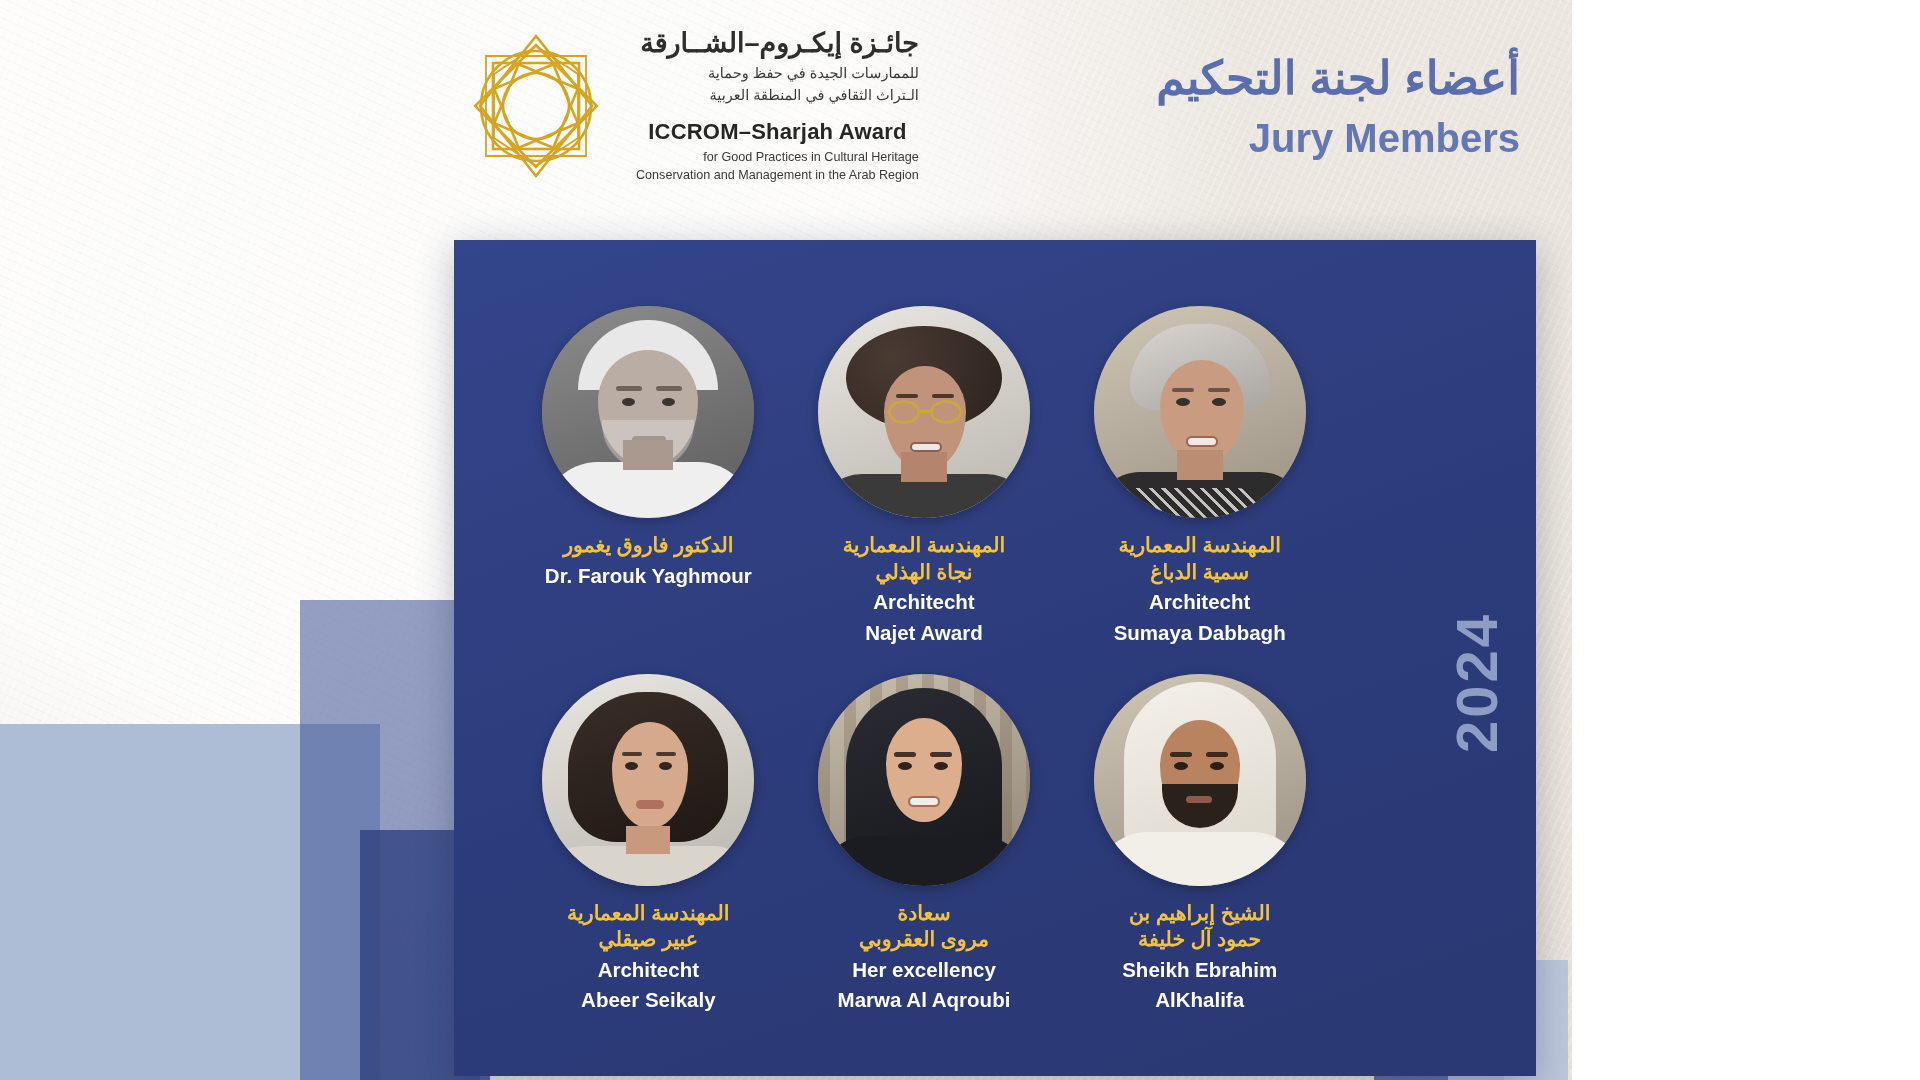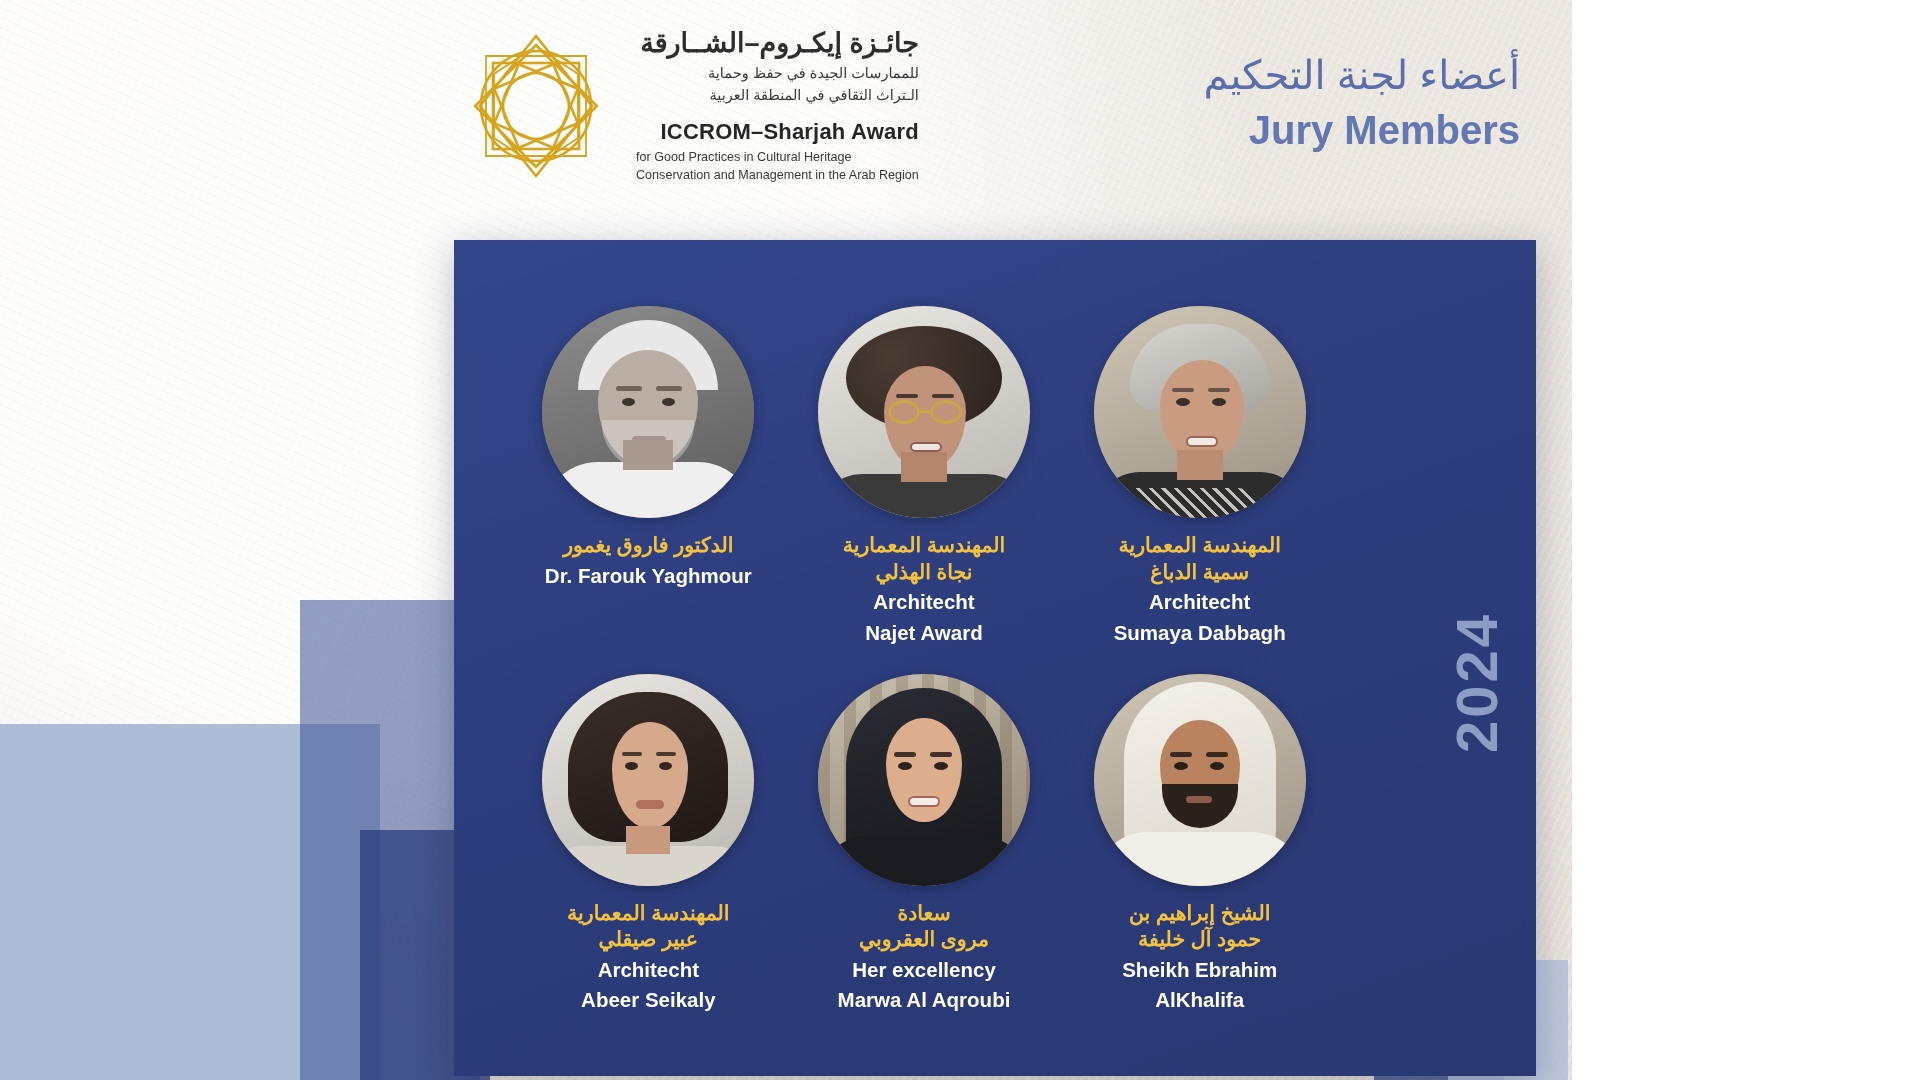--- a/index.html
+++ b/index.html
@@ -125,38 +125,38 @@
     color: #2f2f2f;
   }
   .brand-ar-1 {
     font-size: 27px; font-weight: bold; color: #2e2e2e;
     letter-spacing: 1px; line-height: 1.15;
   }
   .brand-ar-2 {
     font-size: 14.5px; color: #3a3a3a; line-height: 1.5; margin-top: 4px;
   }
   .brand-en-1 {
-    direction: ltr; text-align: right;
+    direction: ltr; text-align: center;
     font-size: 22px; font-weight: bold; color: #262626; margin-top: 12px;
     letter-spacing: .2px;
   }
   .brand-en-2 {
-    direction: ltr; text-align: left;
+    direction: ltr; text-align: right;
     font-size: 12.6px; color: #3b3b3b; line-height: 1.45; margin-top: 3px;
   }
 
   .headline {
     position: absolute;
     left: 1040px; top: 50px;
     width: 480px;
     text-align: right;
     color: #5b6fae;
   }
   .headline-ar {
-    font-size: 40px; font-weight: normal; color: #5a6eae; line-height: 1.25;
+    font-size: 46px; font-weight: bold; color: #5a6eae; line-height: 1.25;
     direction: rtl;
   }
   .headline-en {
     font-size: 40px; font-weight: bold; color: #6377b4; line-height: 1.2; margin-top: 6px;
   }
 
   
   .grid {
     position: absolute;
     left: 524px; top: 306px;

